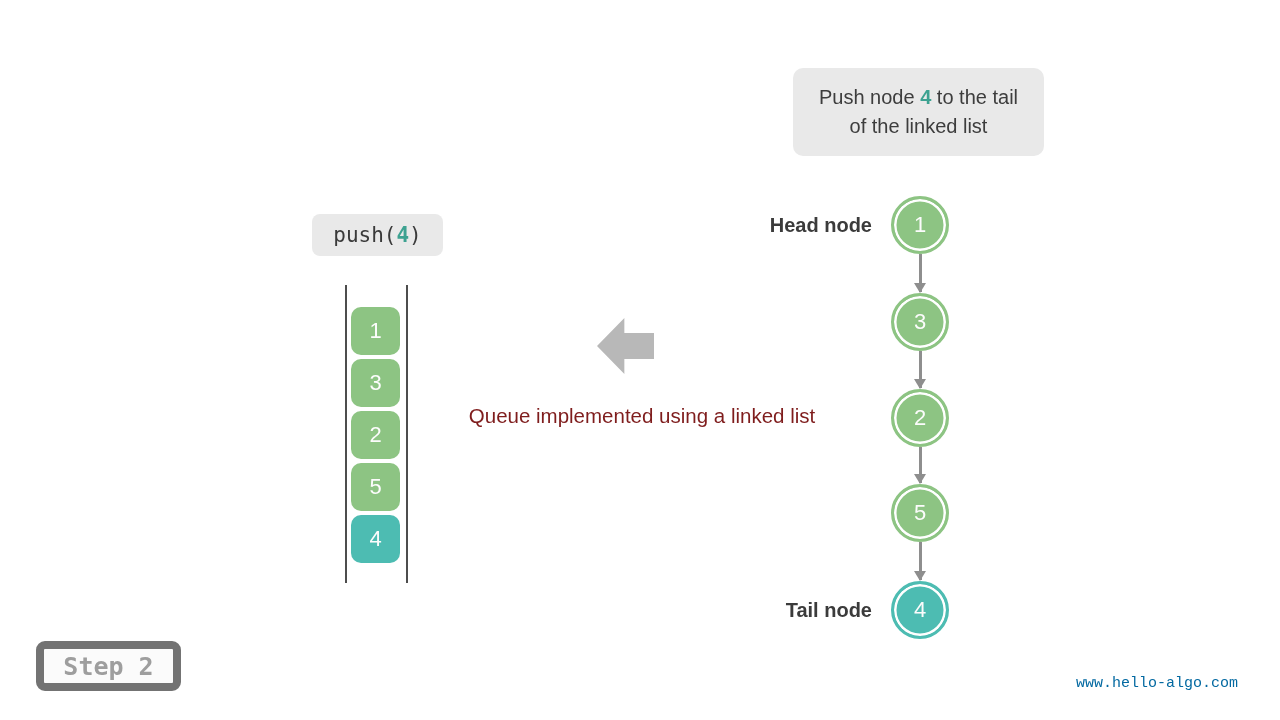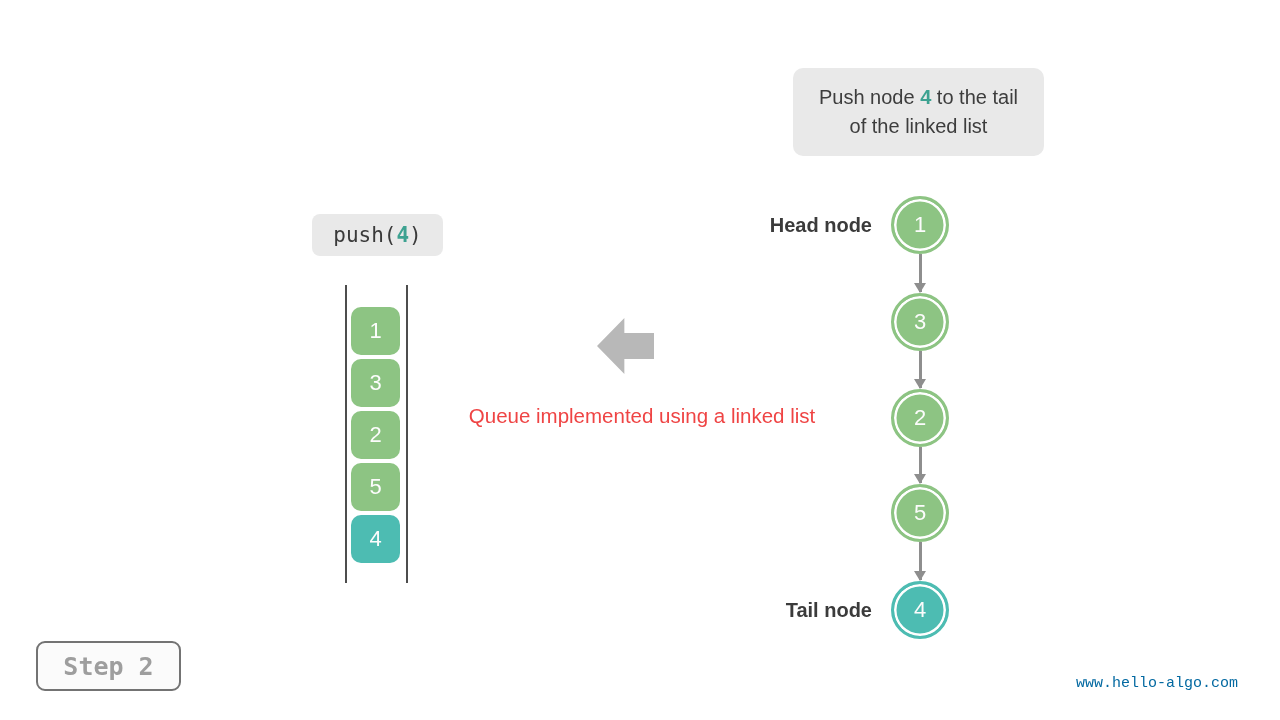--- a/index.html
+++ b/index.html
@@ -34,21 +34,21 @@
   }
   .stack-item.teal{background:#4dbcb2;}
   
   .block-arrow{
     position:absolute;left:597px;top:318px;width:57px;height:56px;background:#b8b8b8;
     -webkit-clip-path:polygon(0 50%,48% 0,48% 27%,100% 27%,100% 73%,48% 73%,48% 100%);
     clip-path:polygon(0 50%,48% 0,48% 27%,100% 27%,100% 73%,48% 73%,48% 100%);
   }
   .caption{
     position:absolute;left:380px;top:404px;width:524px;text-align:center;
-    font-size:20.5px;color:#ef4444;
+    font-size:20.5px;color:#7f1d1d;
   }
   
   .ll-node{
     position:absolute;left:891px;width:52px;height:52px;border-radius:50%;
     background:#8dc483;border:3px solid #8dc483;
     box-shadow:inset 0 0 0 2.5px #ffffff;
     color:#fcfcfc;font-size:22px;font-weight:500;
     display:flex;align-items:center;justify-content:center;box-sizing:content-box;
   }
   .ll-node.teal{background:#4dbcb2;border-color:#4dbcb2;}
@@ -60,21 +60,21 @@
   }
   .ll-label{
     position:absolute;left:700px;width:172px;text-align:right;
     font-size:20px;font-weight:bold;color:#3b3b3b;line-height:24px;
   }
   .ll-label.head{top:213px;}
   .ll-label.tail{top:598px;}
   
   .step-badge{
     position:absolute;left:36px;top:641px;width:145px;height:50px;
-    background:#fbfbfb;border:2px solid #737373;border-radius:9px;box-sizing:border-box;
+    background:#fbfbfb;border:8px solid #737373;border-radius:9px;box-sizing:border-box;
     display:flex;align-items:center;justify-content:center;
     font-family:"DejaVu Sans Mono", monospace;font-size:25px;font-weight:bold;color:#9e9e9e;
   }
   .watermark{
     position:absolute;left:1076px;top:675px;
     font-family:Liberation Mono, monospace;font-size:15px;color:#0369a1;
   }
 </style>
 </head>
 <body>

